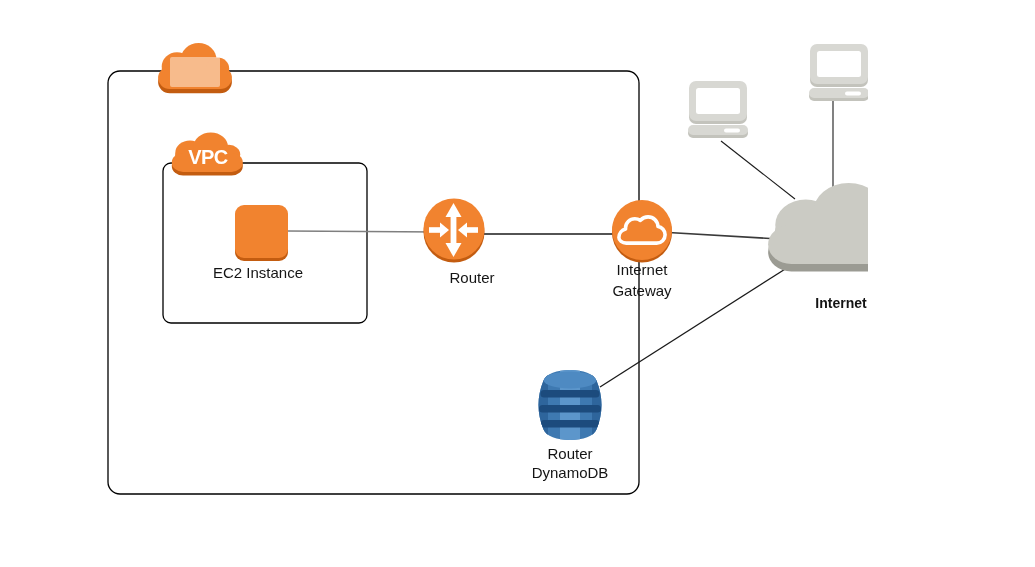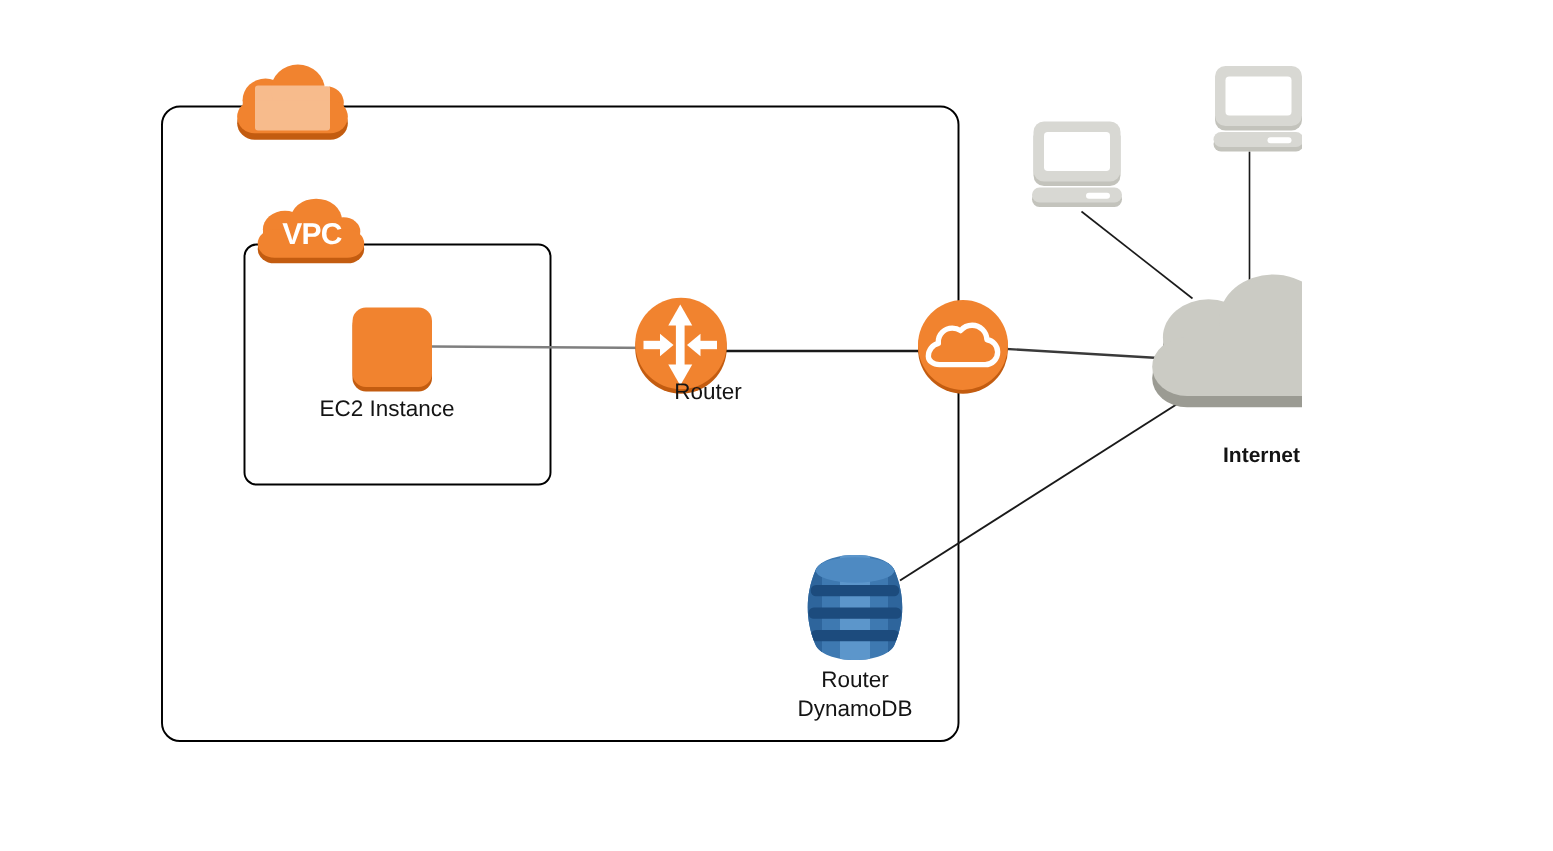--- a/index.html
+++ b/index.html
@@ -128,20 +128,21 @@
 
     <use href="#laptop-shape" transform="translate(688,80)"></use>
     <use href="#laptop-shape" transform="translate(809,43)"></use>
     <use href="#laptop-shape" transform="translate(903,88)"></use>
   </svg>
 
   <div class="vpc-lbl" style="left:208px;top:157px;">VPC</div>
 
   <div class="lbl nowrap" style="left:258px;top:263px;text-align:right;">EC2 Instance</div>
 
-  <div class="lbl nowrap" style="left:454px;top:252px;padding-left:36px;">Router</div>
+  <div class="lbl nowrap" style="left:454px;top:268px;padding-left:36px;">Router</div>
 
+  <div class="lbl" style="left:642px;top:259px;width:90px;line-height:21px;">Internet Gateway</div>
 
   <div class="lbl" style="left:570px;top:444px;width:110px;line-height:19px;">Router DynamoDB</div>
 
   <div class="lbl nowrap" style="left:841px;top:293px;font-size:14px;font-weight:bold;">Internet</div>
 
 </div>
 
 </body></html>

